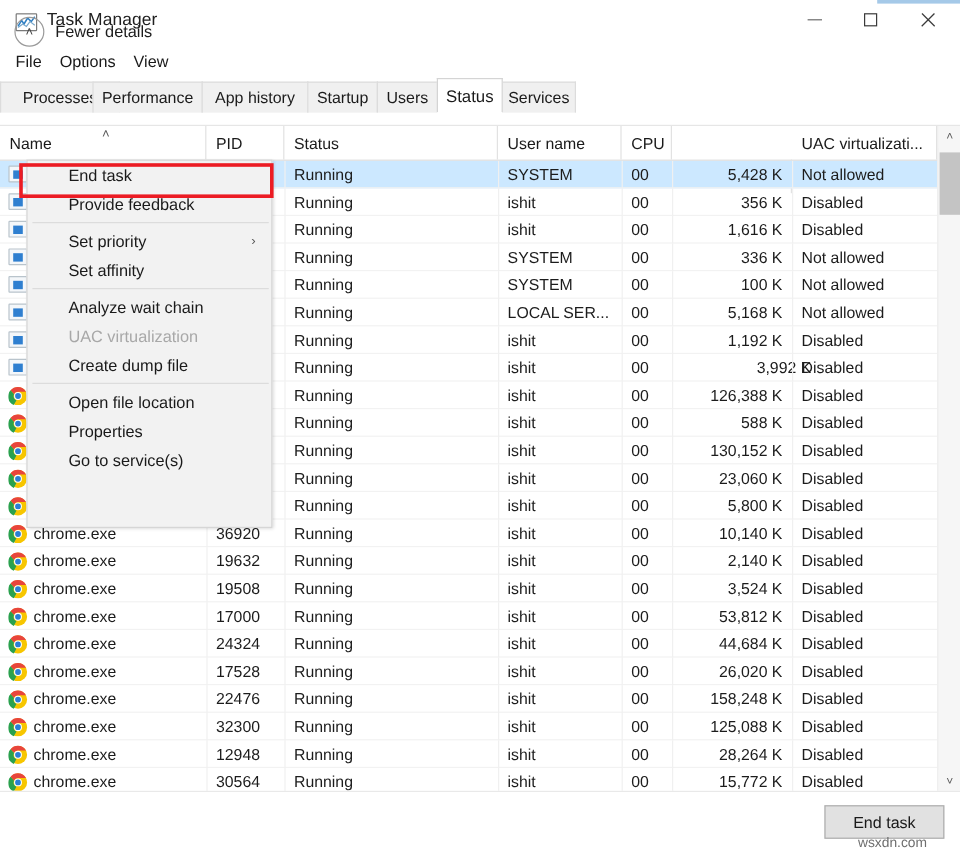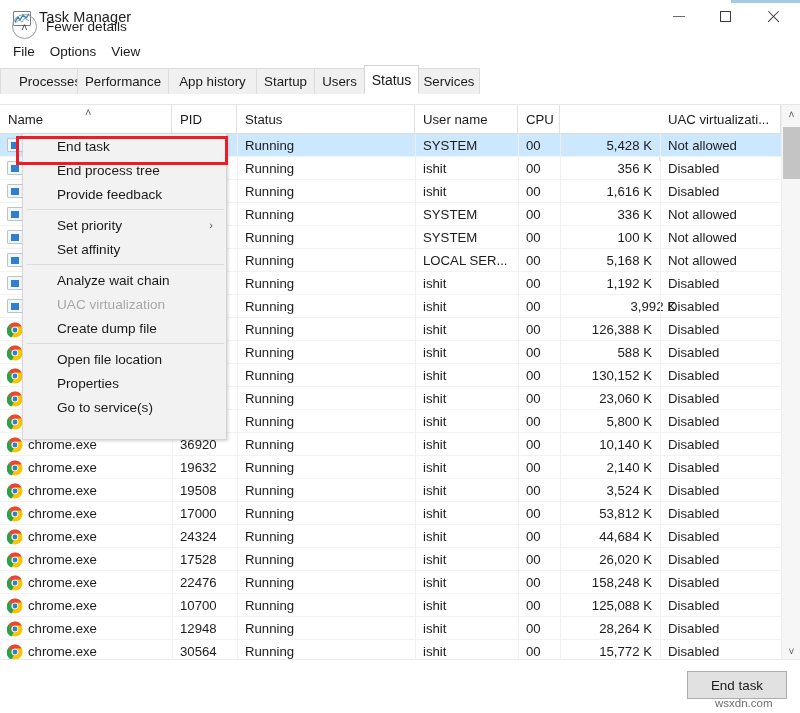--- a/index.html
+++ b/index.html
@@ -681,21 +681,21 @@
         <div class="row">
           <div class="app-icon"><svg class="ico-chrome" viewBox="0 0 16 16">
               <circle cx="8" cy="8" r="7.6" fill="#f7c600"></circle>
               <path d="M8 .4A7.6 7.6 0 0 1 14.7 4.4H8A3.6 3.6 0 0 0 4.7 6.6L1.8 3.3A7.6 7.6 0 0 1 8 .4z" fill="#e8453c"></path>
               <path d="M1.8 3.3 4.7 6.6a3.6 3.6 0 0 0 2 5l-2.2 4A7.6 7.6 0 0 1 1.8 3.3z" fill="#2aa14f"></path>
               <circle cx="8" cy="8" r="3.3" fill="#ffffff"></circle>
               <circle cx="8" cy="8" r="2.4" fill="#2b7fd4"></circle>
             </svg></div>
           <div class="cell" style="left: 28px; width: 144px;">chrome.exe</div>
           <div class="vline" style="left: 172px;"></div>
-          <div class="cell" style="left: 180px; width: 57px;">10700</div>
+          <div class="cell" style="left: 180px; width: 57px;">32300</div>
           <div class="vline" style="left: 237px;"></div>
           <div class="cell" style="left: 245px; width: 170px;">Running</div>
           <div class="vline" style="left: 415px;"></div>
           <div class="cell" style="left: 423px; width: 95px;">ishit</div>
           <div class="vline" style="left: 518px;"></div>
           <div class="cell" style="left: 526px; width: 34px;">00</div>
           <div class="vline" style="left: 560px;"></div>
           <div class="cell right" style="left: 568px; width: 84px;">125,088 K</div>
           <div class="vline" style="left: 660px;"></div>
           <div class="cell" style="left: 668px; width: 113px;">Disabled</div>
@@ -758,23 +758,20 @@
     <div class="fewer-label">Fewer details</div>
   </div>
   <div class="endtask-btn">End task</div>
   <div class="watermark">wsxdn.com</div>
 
   <div class="ctxmenu" id="ctxmenu">
       <div class="ctx-item">
         <span>End task</span>
       </div>
       <div class="ctx-item">
-        <span>End process tree</span>
-      </div>
-      <div class="ctx-item">
         <span>Provide feedback</span>
       </div>
       <div class="ctx-sep"></div>
       <div class="ctx-item">
         <span>Set priority</span>
         <span class="ctx-sub">›</span>
       </div>
       <div class="ctx-item">
         <span>Set affinity</span>
       </div>

